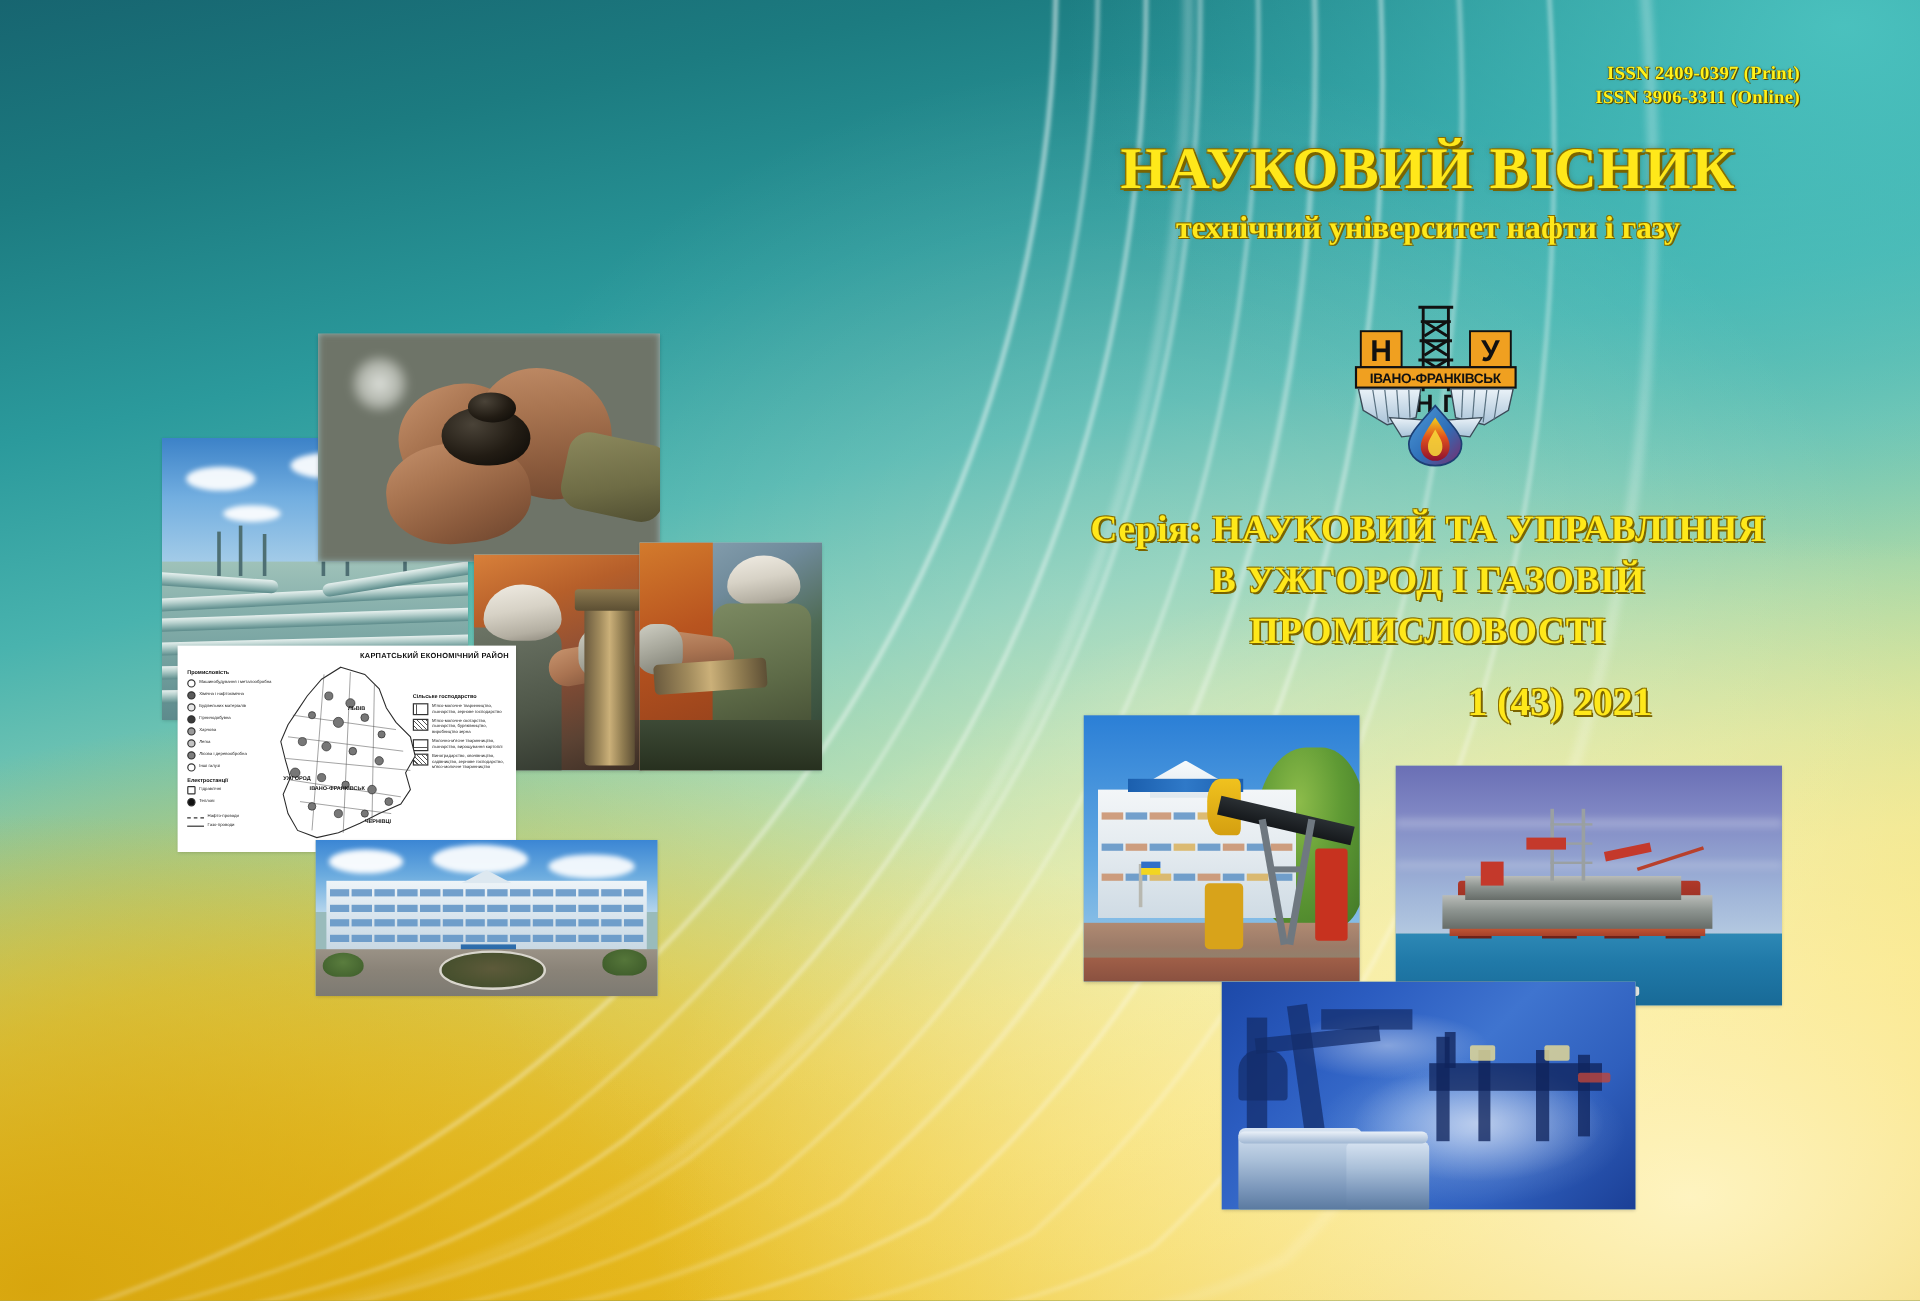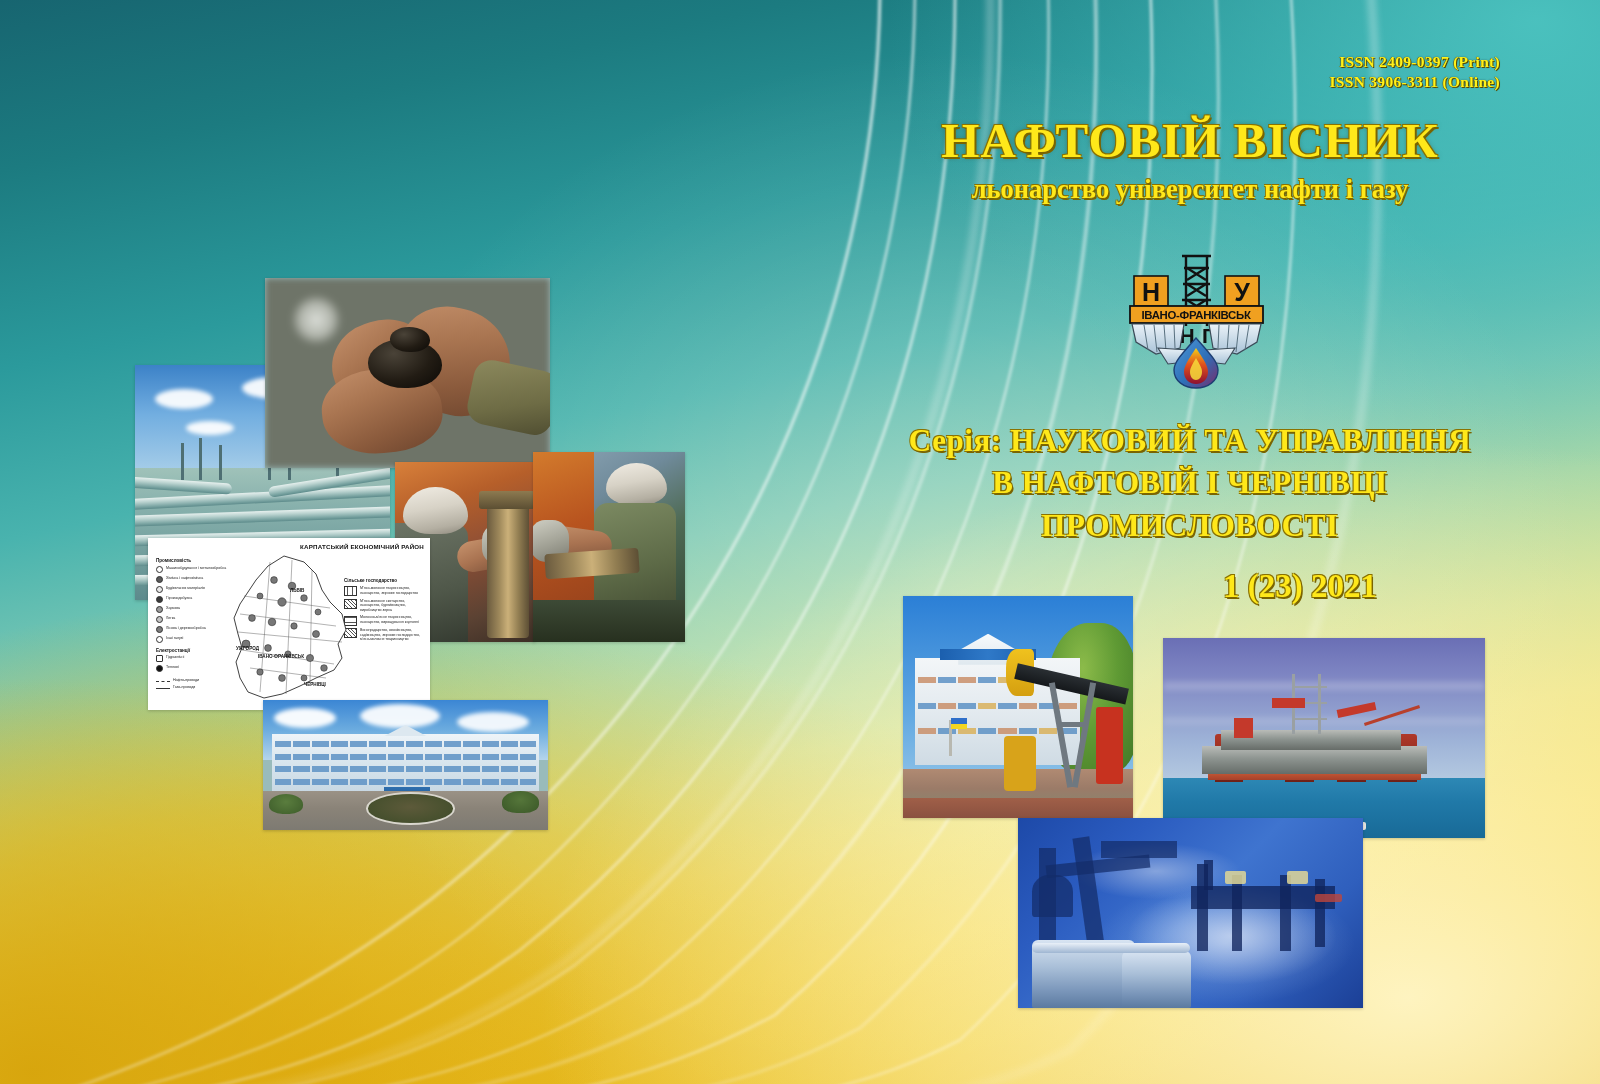--- a/index.html
+++ b/index.html
@@ -738,24 +738,24 @@
     <div class="blue-tank" style="left:4%;  bottom:0%; width:30%; height:36%;"></div>
     <div class="blue-tank" style="left:30%; bottom:0%; width:20%; height:30%;"></div>
     <div style="position:absolute;left:4%;top:66%;width:46%;height:5%;background:linear-gradient(180deg,#e9f0f8 0%,#9fb6d2 100%);border-radius:6px;"></div>
   </div>
 
   <div class="issn-block">
     <div>ISSN  2409-0397  (Print)</div>
     <div>ISSN 3906-3311 (Online)</div>
   </div>
 
-  <div class="title-main">НАФТОВІЙ ВІСНИК</div>
+  <div class="title-main">НАУКОВИЙ ВІСНИК</div>
 
   <div class="title-sub">
-    <div>льонарство університет нафти і газу</div>
+    <div>технічний університет нафти і газу</div>
   </div>
 
   <svg class="emblem" viewBox="0 0 145 140">
     <defs>
       <linearGradient id="flameG" x1="0" y1="0" x2="0" y2="1">
         <stop offset="0%" stop-color="#f2d01a"></stop>
         <stop offset="45%" stop-color="#e2521c"></stop>
         <stop offset="100%" stop-color="#8e1030"></stop>
       </linearGradient>
       <linearGradient id="dropG" x1="0" y1="0" x2="1" y2="1">
@@ -808,19 +808,19 @@
     <path d="M72 88 C 86 104, 94 112, 94 120 C 94 131, 84 138, 72 138
              C 60 138, 50 131, 50 120 C 50 112, 58 104, 72 88 Z" fill="url(#dropG)" stroke="#1d3f74" stroke-width="1.4"></path>
     <path d="M72 98 C 80 110, 84 116, 84 122 C 84 130, 78 134, 72 134
              C 66 134, 60 130, 60 122 C 60 116, 64 110, 72 98 Z" fill="url(#flameG)"></path>
     <path d="M72 108 C 76 115, 78 118, 78 122 C 78 127, 75 130, 72 130
              C 69 130, 66 127, 66 122 C 66 118, 68 115, 72 108 Z" fill="#f7dc3a" opacity=".85"></path>
   </svg>
 
   <div class="series-block">
     <div class="ser-label">Серія: НАУКОВИЙ ТА УПРАВЛІННЯ</div>
-    <div>В НАФТОВІЙ І ЧЕРНІВЦІ</div>
+    <div>В УЖГОРОД І ГАЗОВІЙ</div>
     <div>ПРОМИСЛОВОСТІ</div>
   </div>
 
-  <div class="issue-no">1 (23) 2021</div>
+  <div class="issue-no">1 (43) 2021</div>
 
 </div>
 
 </body></html>

